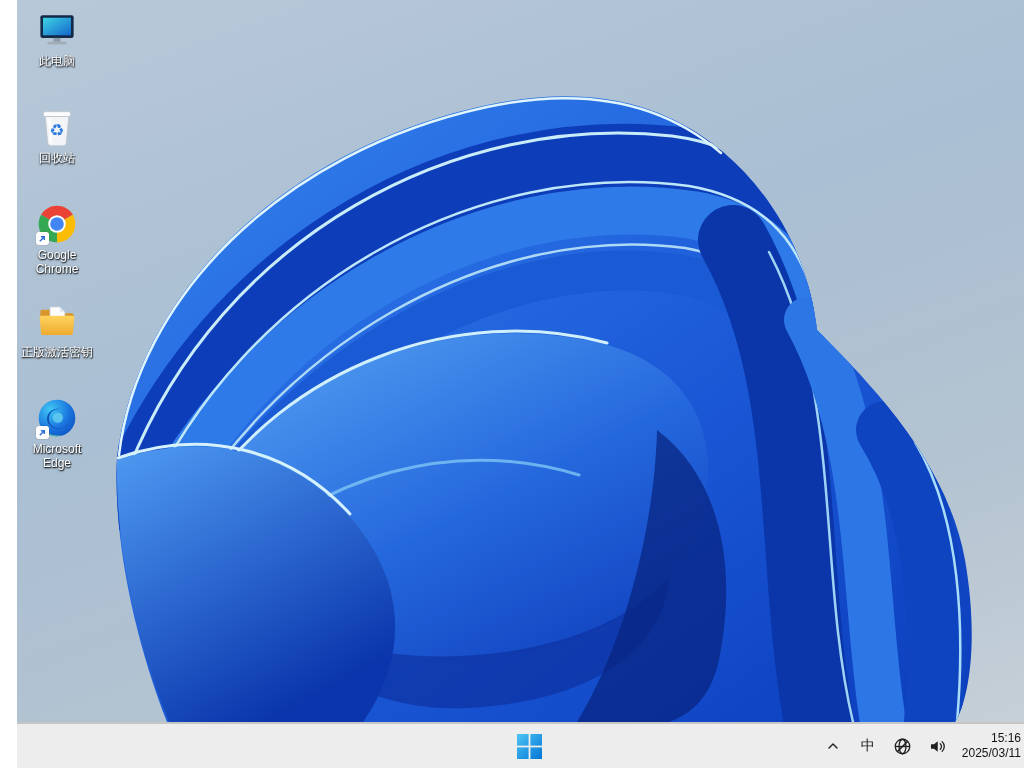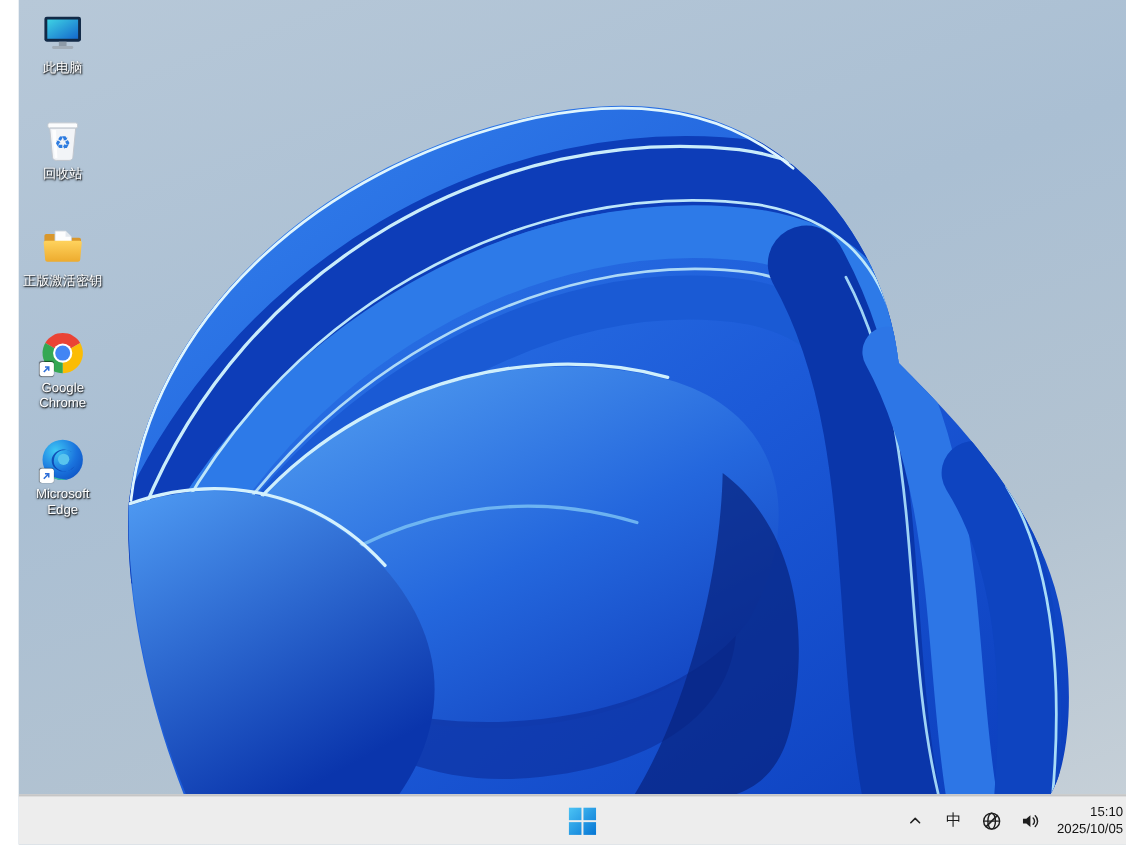--- a/index.html
+++ b/index.html
@@ -142,53 +142,53 @@
                    C15.3,45.5 13.6,44.2 13.4,42.2 Z" fill="#f2f4f7" stroke="#bfc5cc" stroke-width="1"></path>
           <path d="M13,14 L17,14 L18.5,43 L15.8,43 Z" fill="#ffffff" opacity="0.8"></path>
           <text x="24" y="34" text-anchor="middle" font-size="19" fill="#2e7ce0" font-family="DejaVu Sans, sans-serif">♻</text>
         </svg>
       </div>
       <div class="label">回收站</div>
     </div>
 
     <div class="dicon">
       <div class="art">
+        <svg width="40" height="40" viewBox="0 0 48 48">
+          <path d="M 4.95,13 A 22,22 0 0 1 43.05,13 L 24,24 Z" fill="#ea4335"></path>
+          <path d="M 43.05,13 A 22,22 0 0 1 24,46 L 24,24 Z" fill="#fbbc05"></path>
+          <path d="M 24,46 A 22,22 0 0 1 4.95,13 L 24,24 Z" fill="#34a853"></path>
+          <circle cx="24" cy="24" r="10.5" fill="#ffffff"></circle>
+          <circle cx="24" cy="24" r="8.2" fill="#4285f4"></circle>
+        </svg>
+        <span class="shortcut-badge">
+          <svg width="9" height="9" viewBox="0 0 10 10">
+              <path d="M2,8 L7,3 M3.2,3 H7 V6.8" stroke="#2f6fd8" stroke-width="1.6" fill="none"></path>
+            </svg>
+        </span>
+      </div>
+      <div class="label">Google Chrome</div>
+    </div>
+
+    <div class="dicon">
+      <div class="art">
         <svg width="42" height="42" viewBox="0 0 48 48">
           <defs>
               <linearGradient id="fldG" x1="0" y1="0" x2="0" y2="1">
             <stop offset="0" stop-color="#ffd35e"></stop>
                 <stop offset="1" stop-color="#edab2e"></stop>
           </linearGradient>
             </defs>
           <path d="M5,13 C5,11.9 5.9,11 7,11 H18 L22,15 H41 C42.1,15 43,15.9 43,17 V20 H5 Z" fill="#d9972b"></path>
           <path d="M16,8 h11 l6,6 v8 h-17 z" fill="#fdfdfd" stroke="#ccd3da" stroke-width="0.9"></path>
           <path d="M27,8 l6,6 h-6 z" fill="#e4e9ee"></path>
           <path d="M6.2,18 H41.8 C43,18 43.9,19 43.8,20.2 L42.2,37.9 C42.1,39.1 41.1,40 39.9,40
                    H8.1 C6.9,40 5.9,39.1 5.8,37.9 L4.2,20.2 C4.1,19 5,18 6.2,18 Z" fill="url(#fldG)"></path>
         </svg>
       </div>
       <div class="label">正版激活密钥</div>
-    </div>
-
-    <div class="dicon">
-      <div class="art">
-        <svg width="40" height="40" viewBox="0 0 48 48">
-          <path d="M 4.95,13 A 22,22 0 0 1 43.05,13 L 24,24 Z" fill="#ea4335"></path>
-          <path d="M 43.05,13 A 22,22 0 0 1 24,46 L 24,24 Z" fill="#fbbc05"></path>
-          <path d="M 24,46 A 22,22 0 0 1 4.95,13 L 24,24 Z" fill="#34a853"></path>
-          <circle cx="24" cy="24" r="10.5" fill="#ffffff"></circle>
-          <circle cx="24" cy="24" r="8.2" fill="#4285f4"></circle>
-        </svg>
-        <span class="shortcut-badge">
-          <svg width="9" height="9" viewBox="0 0 10 10">
-              <path d="M2,8 L7,3 M3.2,3 H7 V6.8" stroke="#2f6fd8" stroke-width="1.6" fill="none"></path>
-            </svg>
-        </span>
-      </div>
-      <div class="label">Google Chrome</div>
     </div>
 
     <div class="dicon">
       <div class="art">
         <svg width="40" height="40" viewBox="0 0 48 48">
           <defs>
             <radialGradient id="edgA" cx="0.32" cy="0.28" r="0.95">
               <stop offset="0" stop-color="#3fc8f5"></stop>
                 <stop offset="0.55" stop-color="#1a73dd"></stop>
                 <stop offset="1" stop-color="#0b48bc"></stop>
@@ -260,19 +260,19 @@
 
       <button class="tray-btn">
         <svg width="19" height="19" viewBox="0 0 16 16">
           <path d="M2.5,6.2 v3.6 h2.6 l3.1,2.7 v-9 l-3.1,2.7 z" fill="#1f1f1f"></path>
           <path d="M10.3,5.6 A3.3,3.3 0 0 1 10.3,10.4" fill="none" stroke="#1f1f1f" stroke-width="1.1" stroke-linecap="round"></path>
           <path d="M11.9,3.9 A5.6,5.6 0 0 1 11.9,12.1" fill="none" stroke="#1f1f1f" stroke-width="1.1" stroke-linecap="round"></path>
         </svg>
       </button>
 
       <button class="tray-btn clock">
-        <span>15:10</span>
-        <span>2025/10/05</span>
+        <span>15:16</span>
+        <span>2025/03/11</span>
       </button>
     </div>
   </div>
 
 </div>
 
 </body></html>

